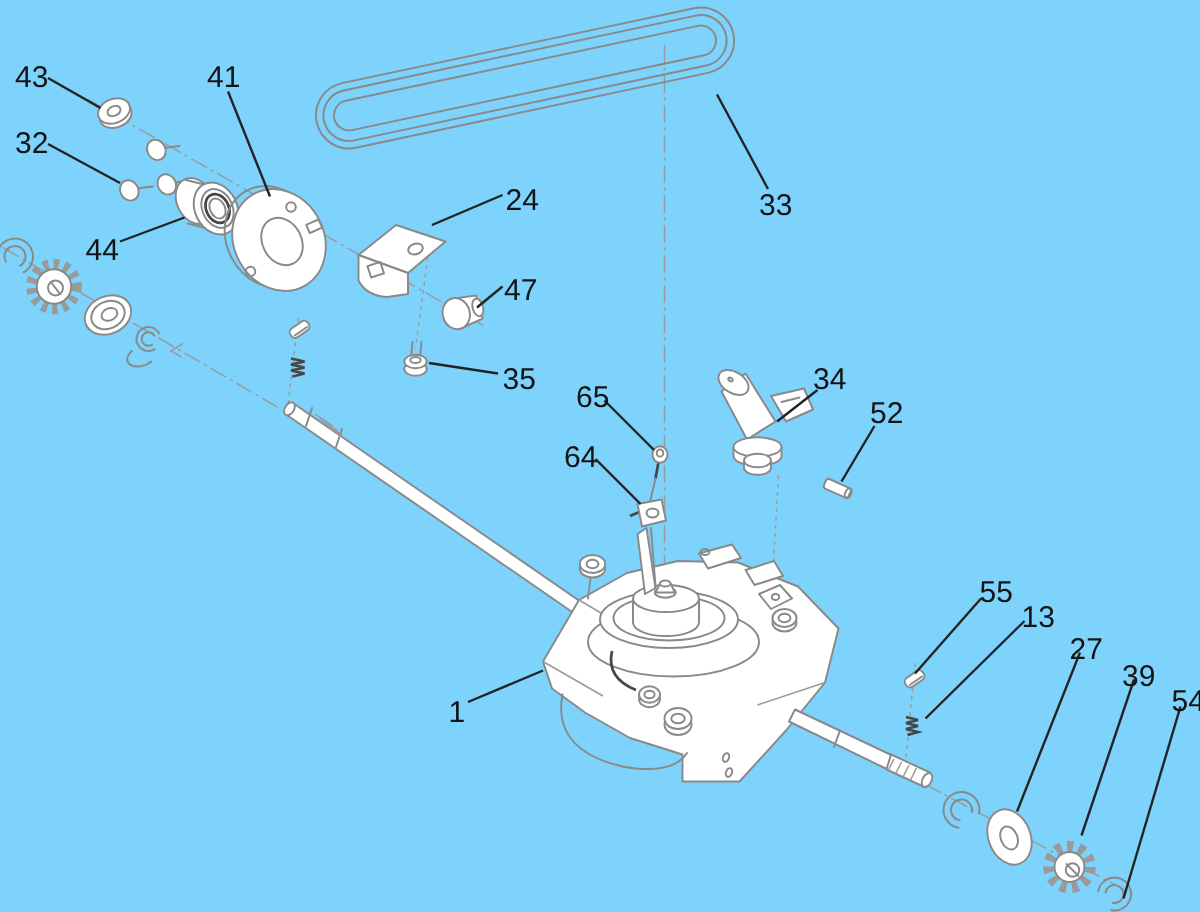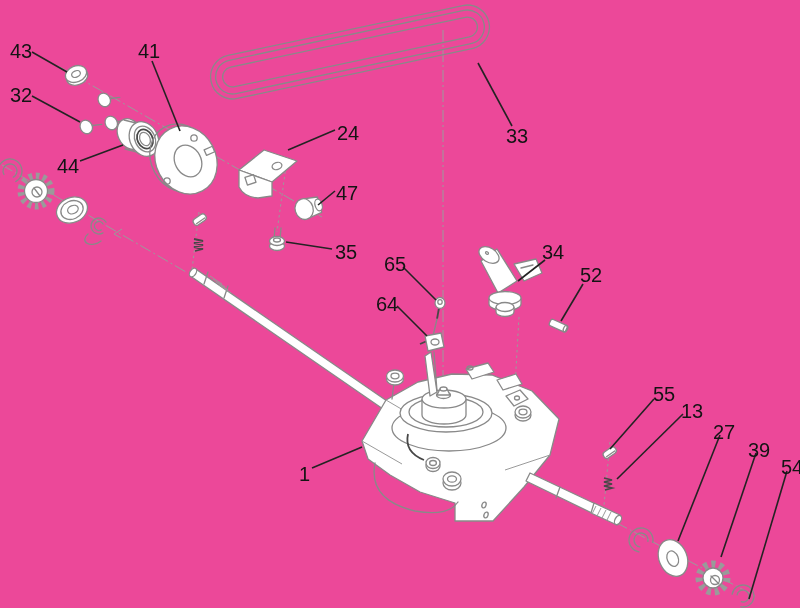--- a/index.html
+++ b/index.html
@@ -1,16 +1,16 @@
 <!DOCTYPE html>
 <html><head>
 <meta charset="utf-8">
 <style>
   html,body{margin:0;padding:0;background:#ffffff;}
-  .stage{position:relative;width:800px;height:608px;background:#ec4899;overflow:hidden;
+  .stage{position:relative;width:800px;height:608px;background:#7dd3fc;overflow:hidden;
          font-family:"Liberation Sans", sans-serif;}
   svg{display:block;}
   .part{stroke:#898989;stroke-width:1.3;fill:none;stroke-linejoin:round;stroke-linecap:round;}
   .partw{stroke:#898989;stroke-width:1.3;fill:#ffffff;stroke-linejoin:round;}
   .thin{stroke:#9a9a9a;stroke-width:1;fill:none;}
   .dark{stroke:#474747;stroke-width:1.8;fill:none;}
   .axis{stroke:#9b9b9b;stroke-width:1;fill:none;stroke-dasharray:12 3 2 3;}
   .dot{stroke:#9b9b9b;stroke-width:1;fill:none;stroke-dasharray:2.5 3;}
   .leader{stroke:#232323;stroke-width:1.6;fill:none;}
   .callout{font:20px "Liberation Sans", sans-serif;fill:#141414;}

